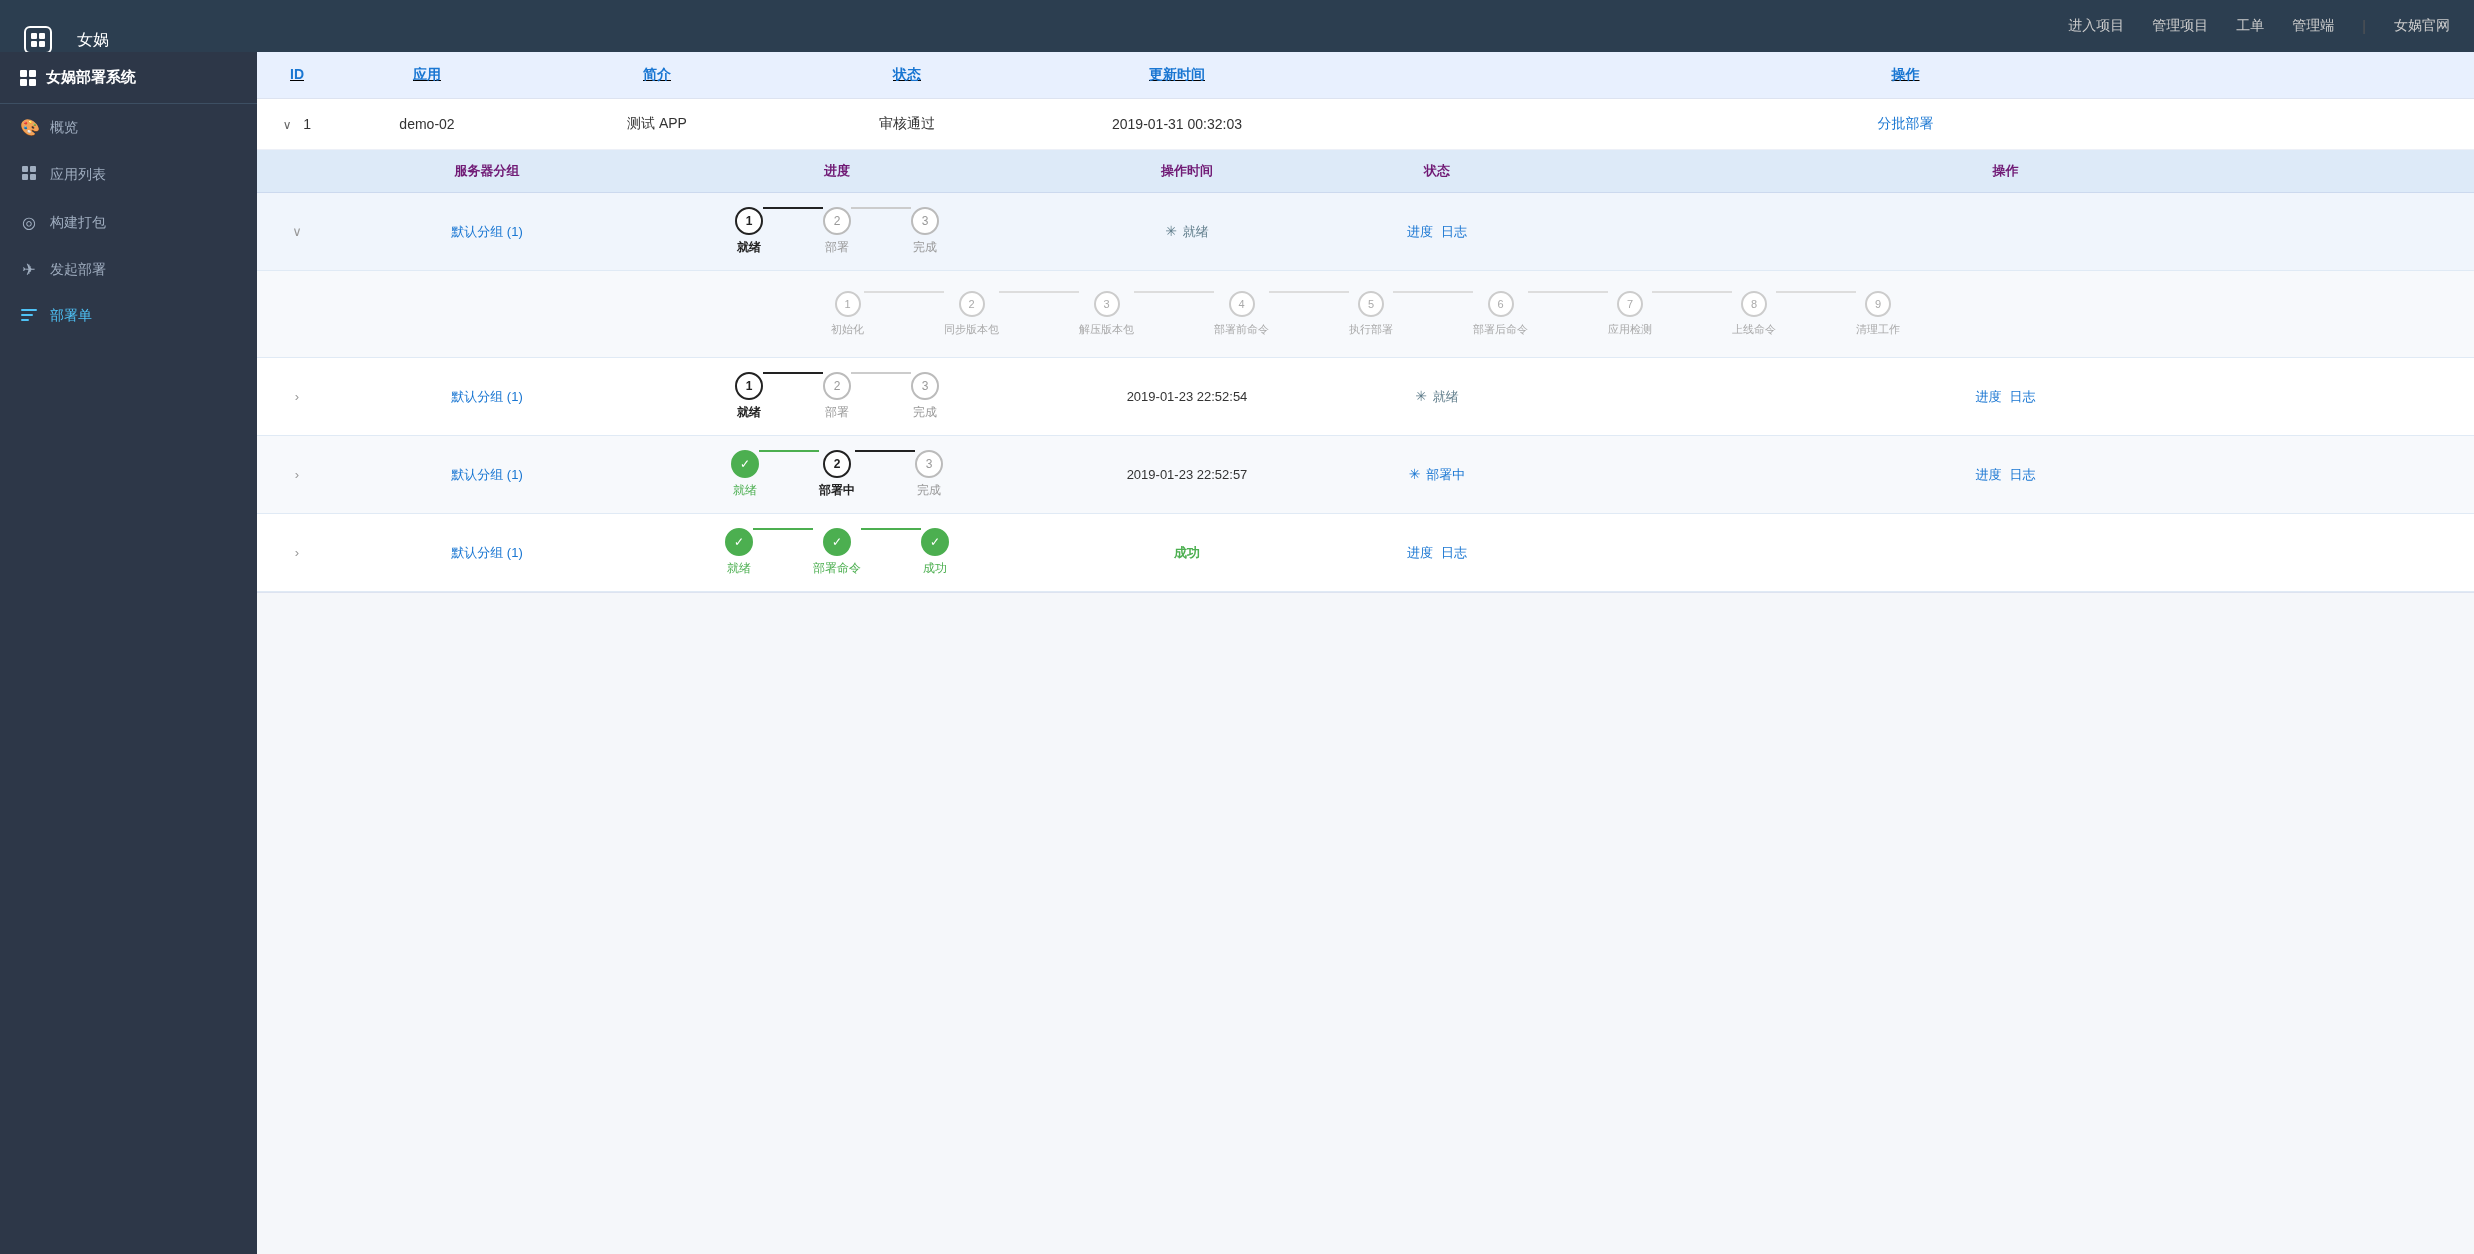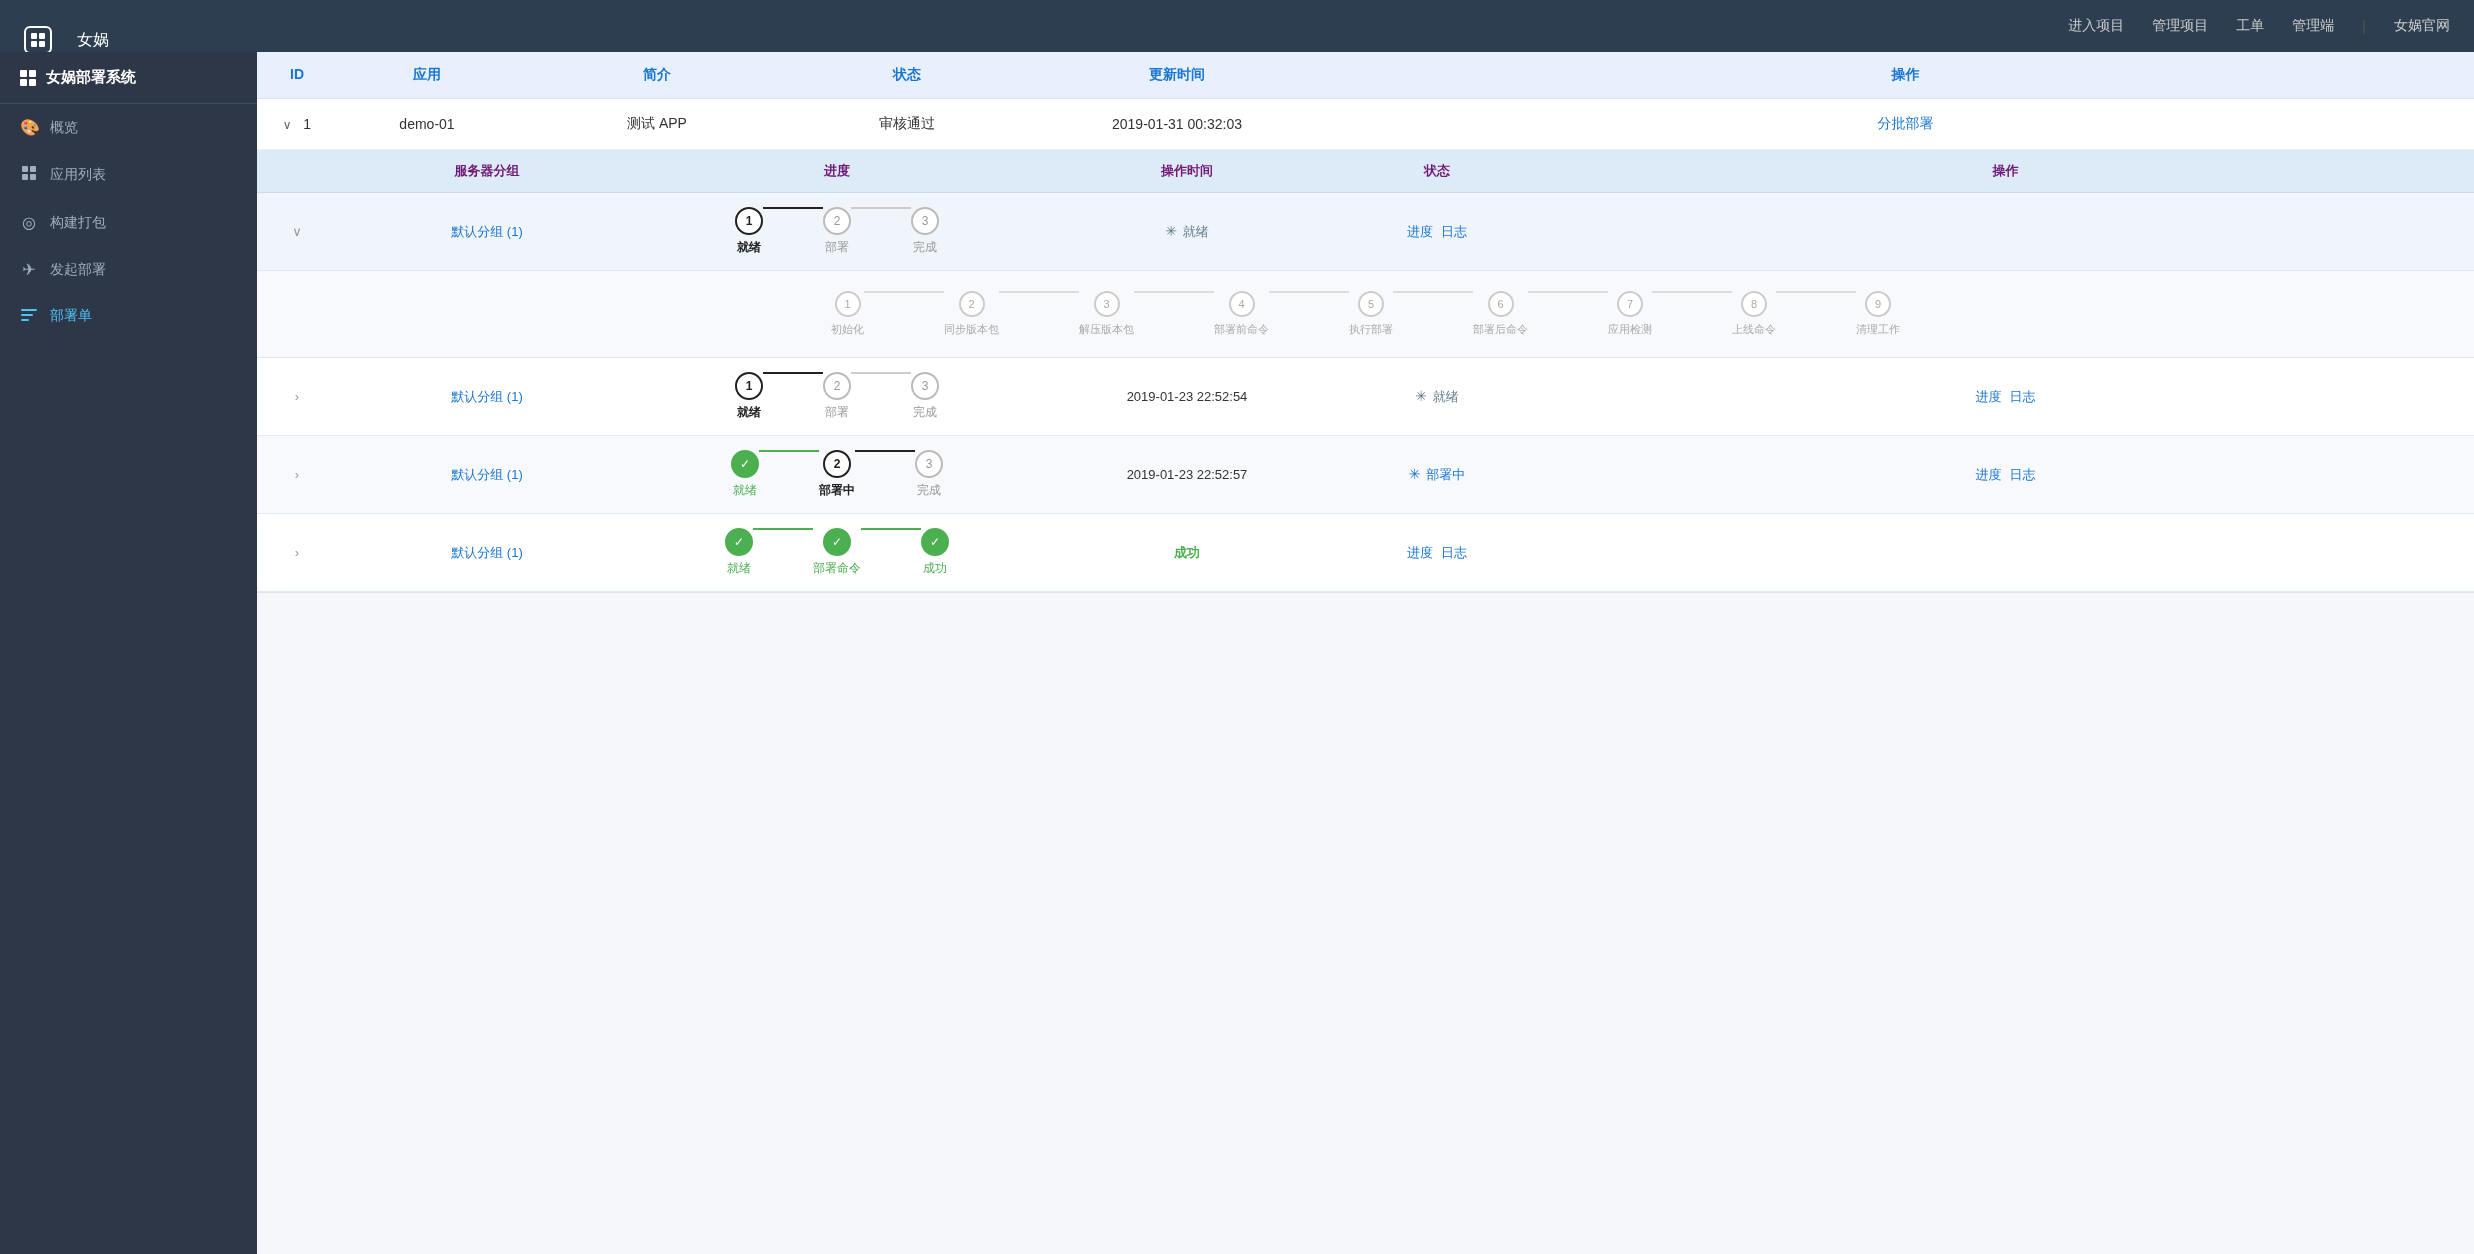--- a/index.html
+++ b/index.html
@@ -87,20 +87,21 @@
     .main { flex: 1; overflow: auto; background: #f5f7fa; }
 
     
     .table-container { background: #fff; }
     .table-header {
       display: grid;
       grid-template-columns: 80px 180px 280px 220px 320px 1fr;
       background: #e8f0fe;
       border-bottom: 1px solid #dde3f0;
       padding: 0;
+      text-decoration: underline;
     }
     .th {
       padding: 14px 16px;
       font-size: 14px;
       font-weight: 600;
       color: #1976d2;
       text-align: center;
     }
     .th:first-child { text-align: center; }
 
@@ -342,21 +343,21 @@
         <div class="th">状态</div>
         <div class="th">更新时间</div>
         <div class="th">操作</div>
       </div>
 
       <div class="data-row">
         <div class="td">
           <span style="color:#666; font-size:12px; cursor:pointer;">∨</span>
           &nbsp; <span>1</span>
         </div>
-        <div class="td">demo-01</div>
+        <div class="td">demo-02</div>
         <div class="td">测试 APP</div>
         <div class="td">审核通过</div>
         <div class="td">2019-01-31 00:32:03</div>
         <div class="td">
           <span class="main-action">分批部署</span>
         </div>
       </div>
 
       <div class="sub-table">
         <div class="sub-table-header">

